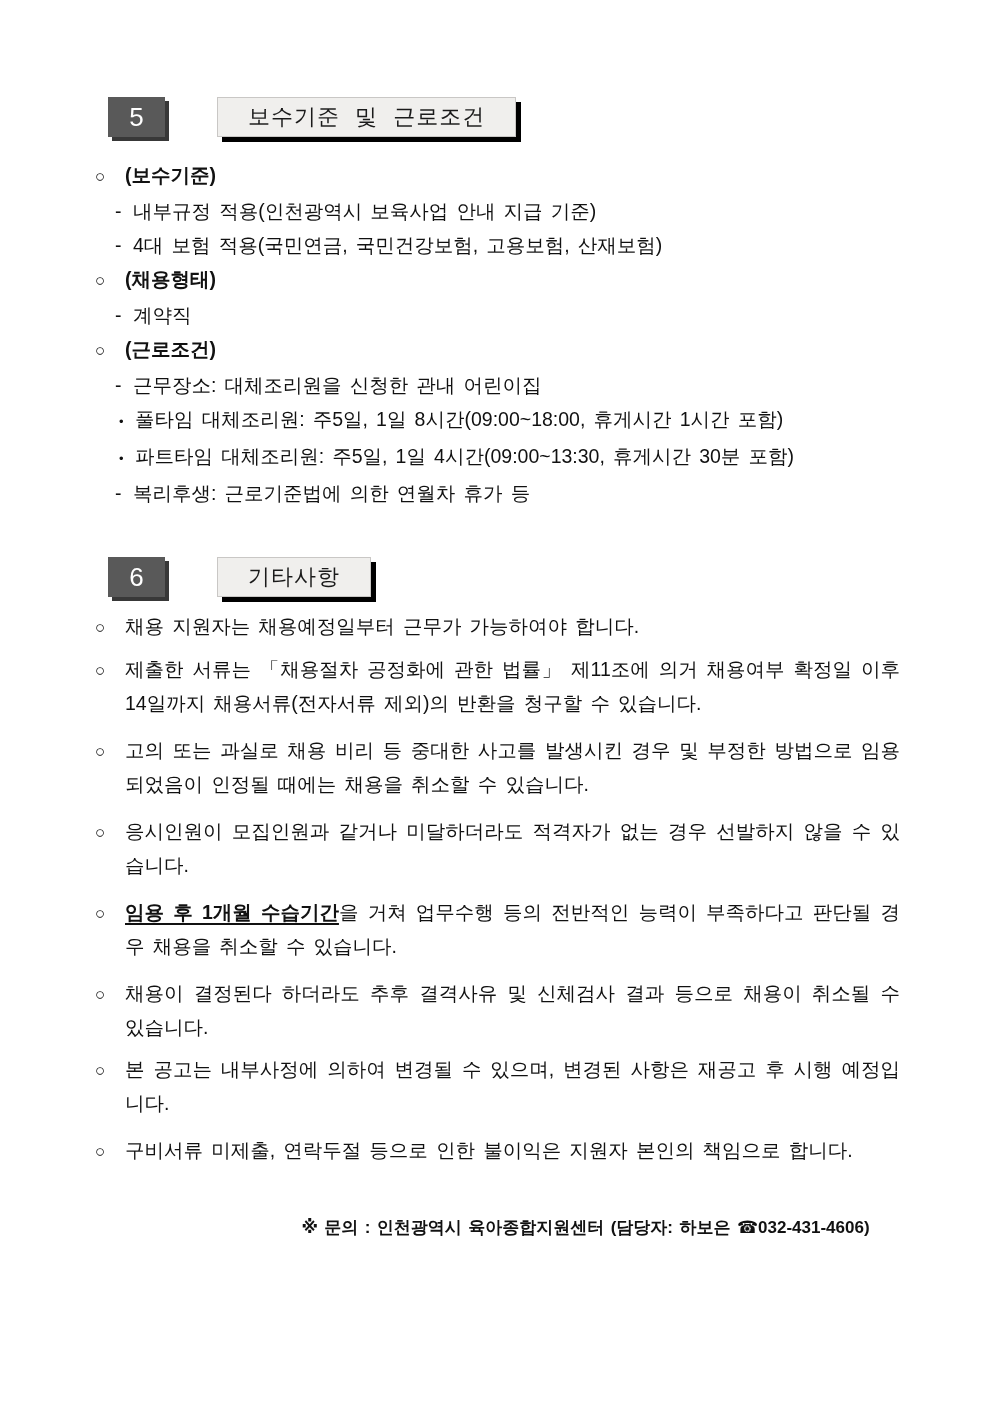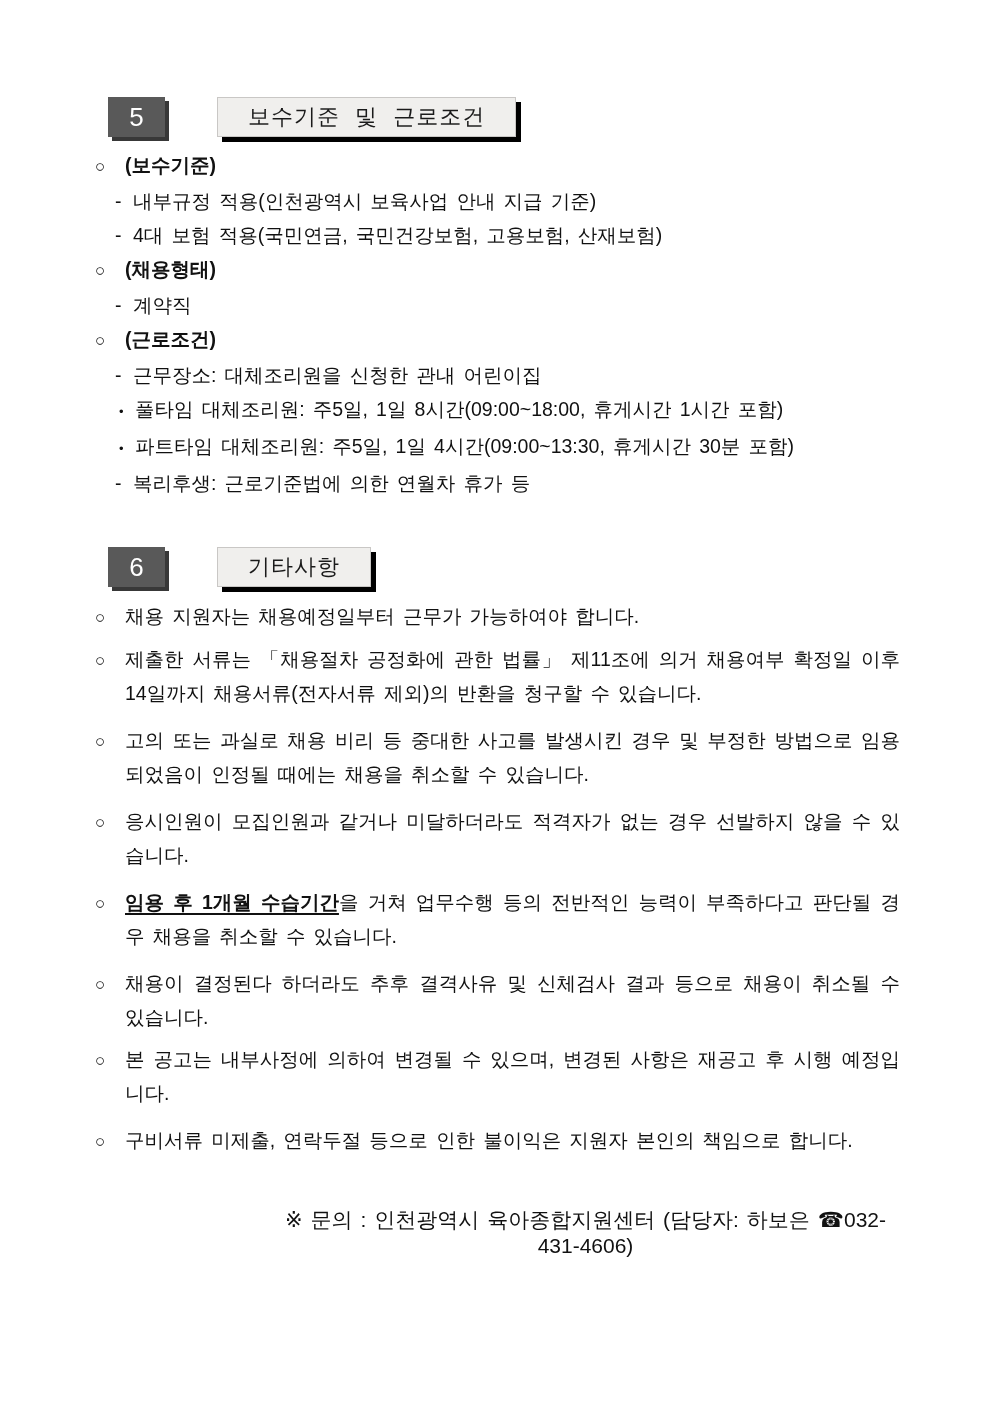--- a/index.html
+++ b/index.html
@@ -28,21 +28,21 @@
     border: 1px solid #c9c7c5;
     box-shadow: 5px 5px 0 #000;
     font-size: 22px; color: #1a1a1a;
     word-spacing: 8px; letter-spacing: 1px;
     display: flex; align-items: center; justify-content: center;
     padding: 0 30px;
     margin-left: 35px;
   }
 
   
-  .s5 { margin-top: 11px; }
+  .s5 { margin-top: 21px; }
   .line { font-size: 19.5px; line-height: 34px; word-spacing: 0.14em; }
   .line .marker { display: inline-block; text-indent: 0; }
   .line.circle { padding-left: 30px; text-indent: -30px; }
   .line.circle .marker { width: 30px; font-size: 17px; }
   .line.circle .txt { font-weight: 700; }
   .line.dash { padding-left: 38px; text-indent: -18px; }
   .line.dash .marker { width: 18px; }
   .line.dot { padding-left: 40px; text-indent: -16px; }
   .line.dot .marker { width: 16px; font-size: 13px; }
 
@@ -62,22 +62,23 @@
     text-decoration-thickness: 2px;
     text-underline-offset: 4px;
   }
   .gap-before { margin-top: 14px; }
 
   
   .contact {
     margin: 48px 0 0 0;
     padding-left: 176px;
     text-align: center;
-    font-size: 21px;
+    font-size: 17px;
     word-spacing: 0.1em;
+    font-weight: bold;
   }
 </style>
 </head>
 <body>
 
 <div class="page">
 
   <div>
     <div class="sec-header">
       <div class="sec-num">5</div>

